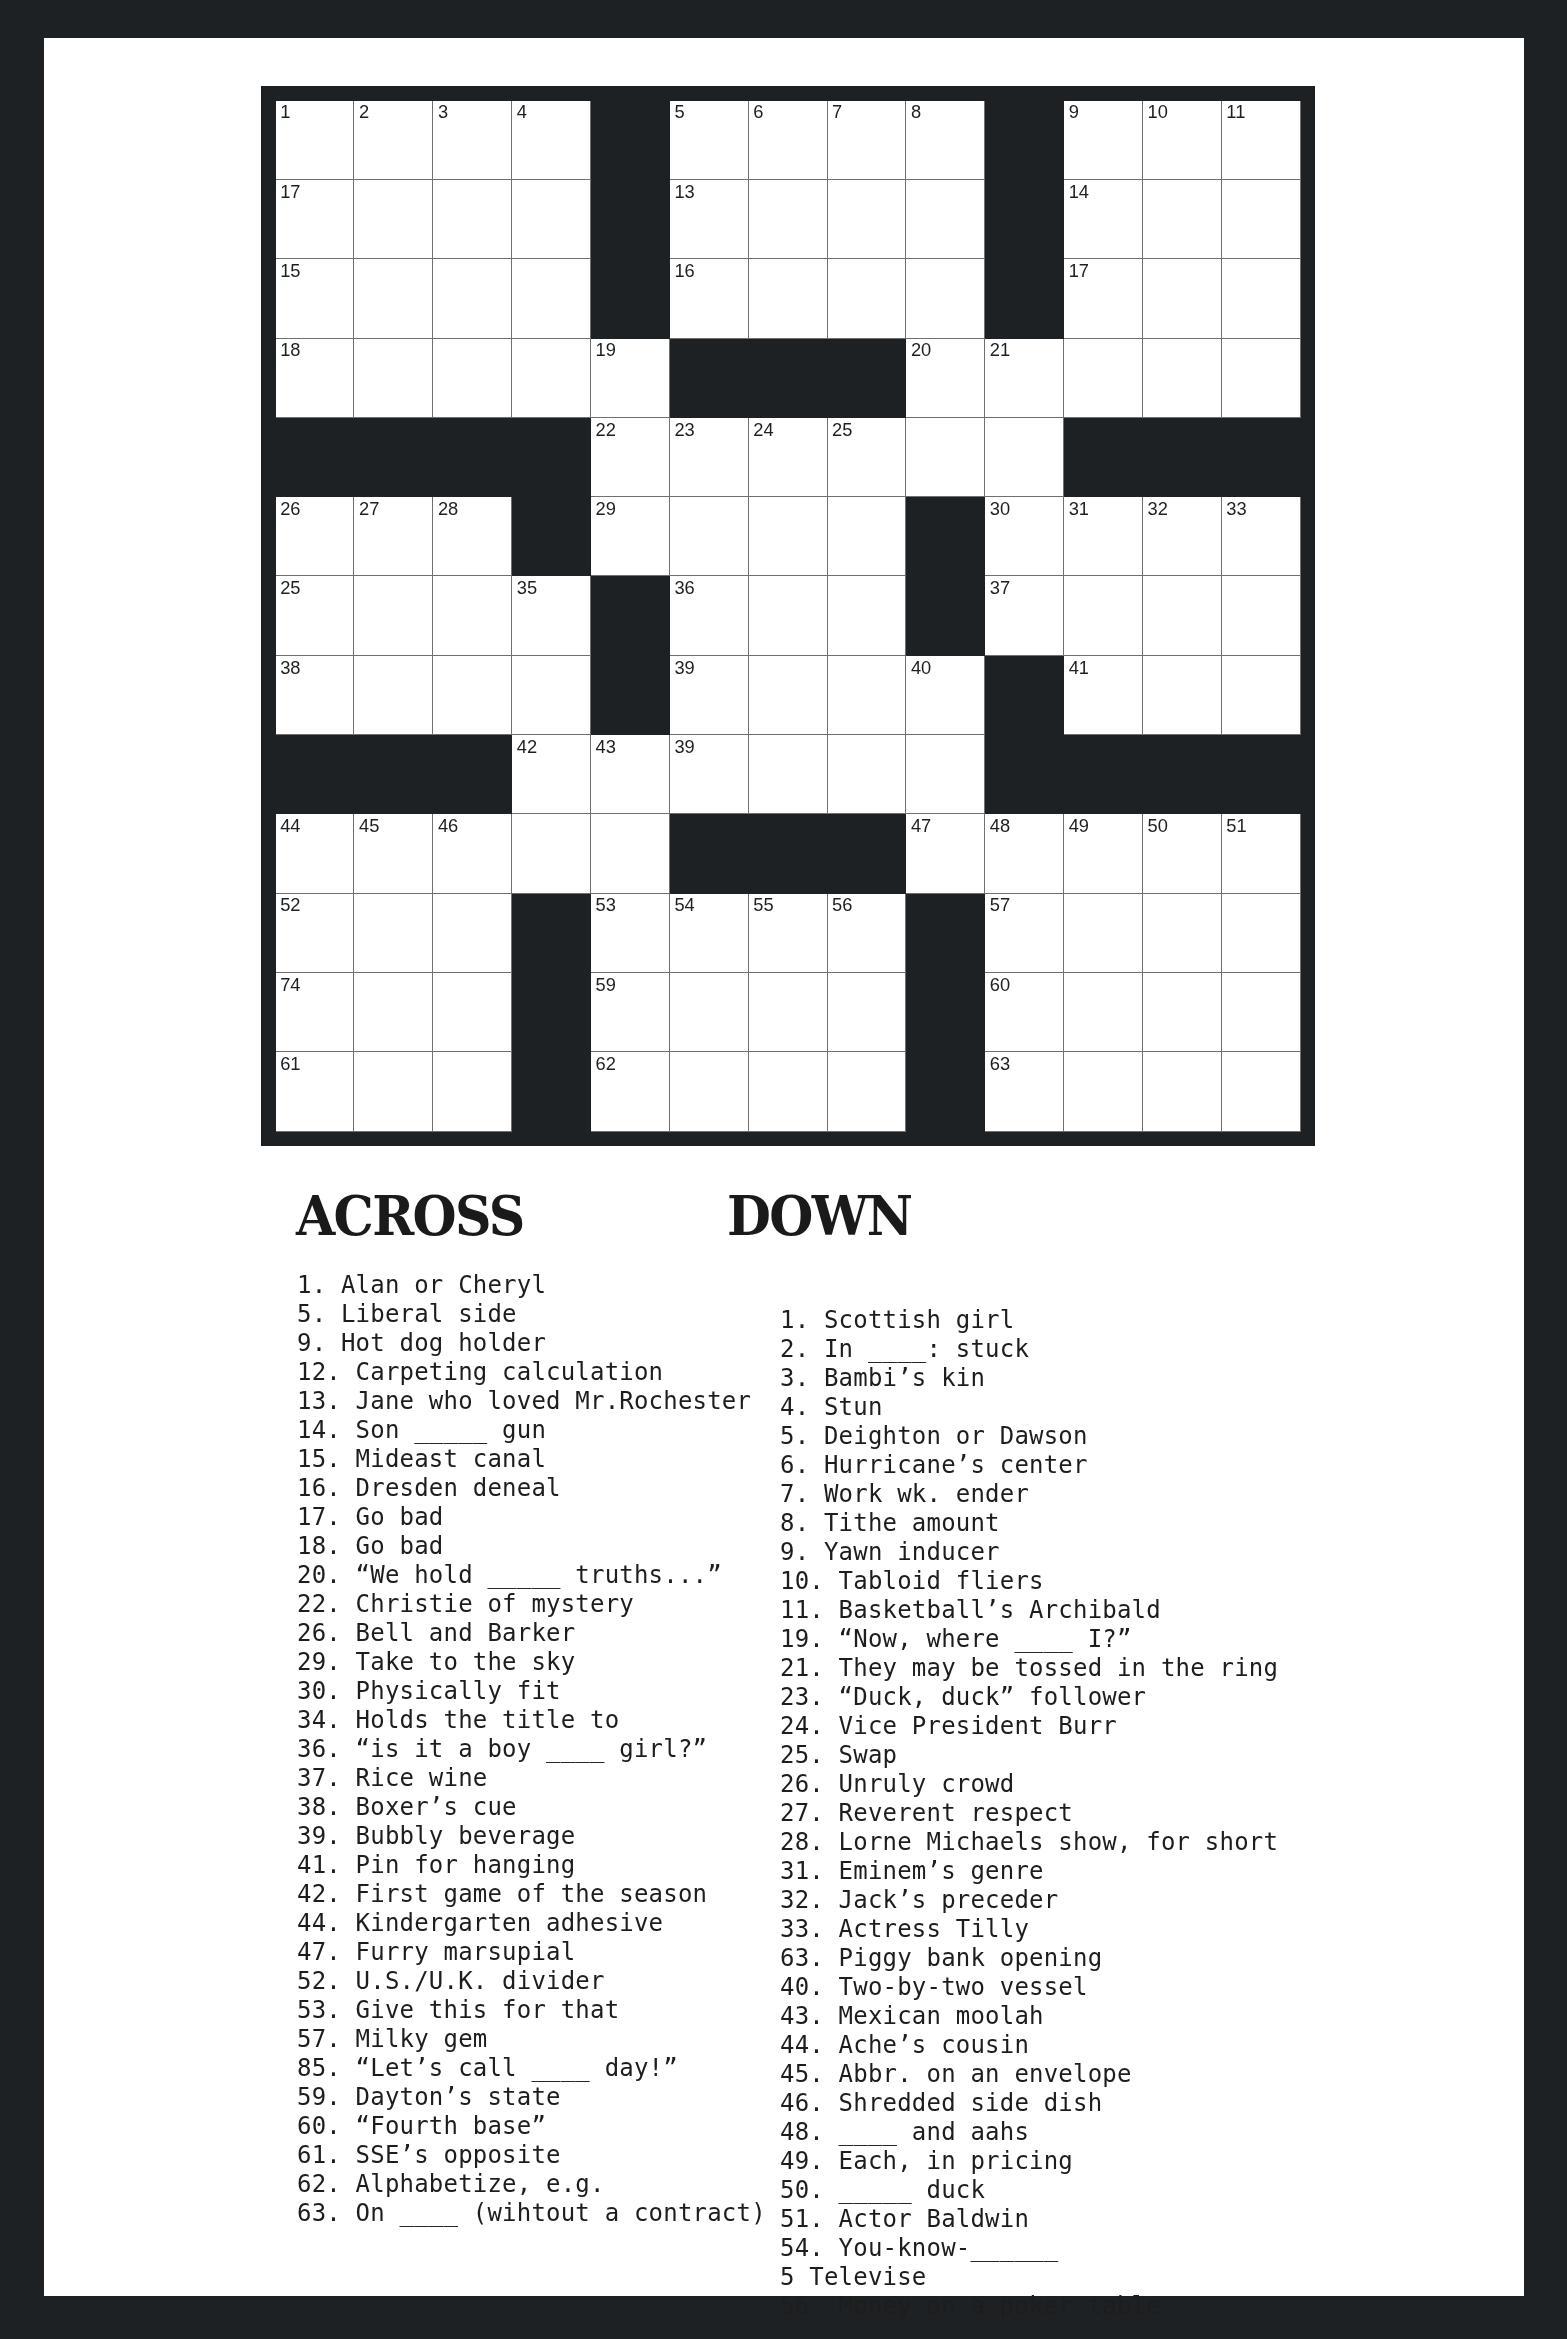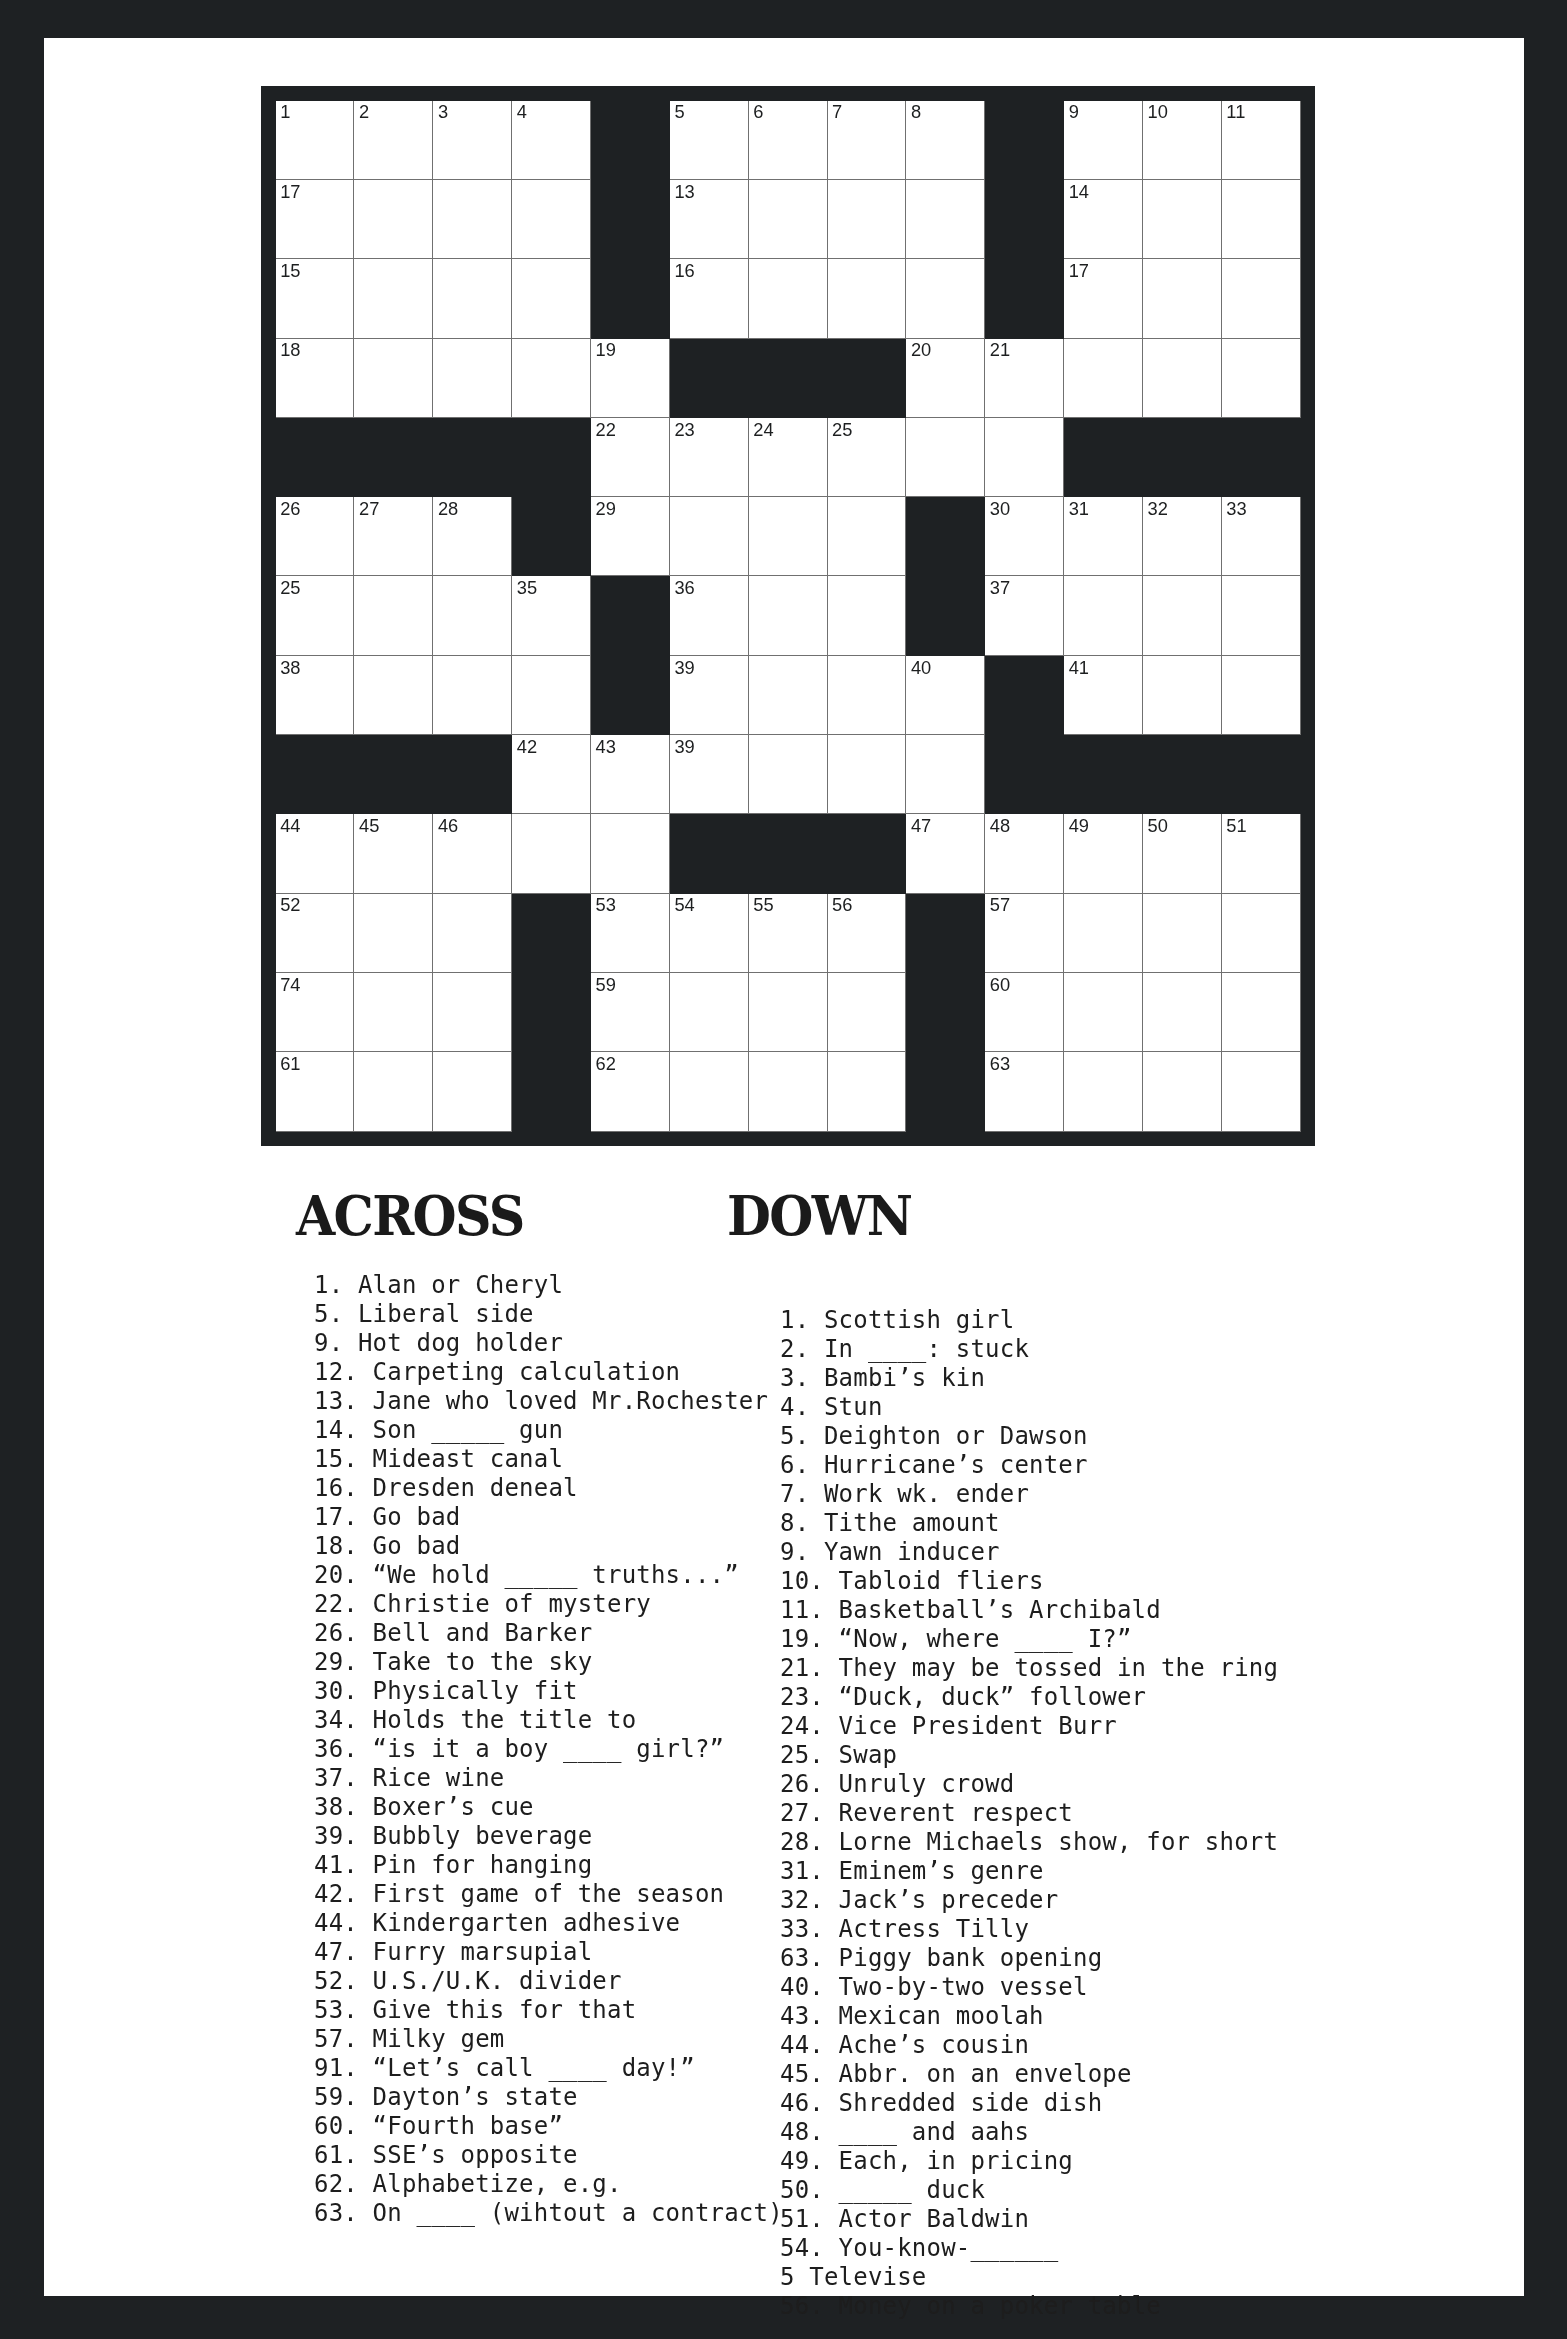--- a/index.html
+++ b/index.html
@@ -72,21 +72,21 @@
     font-family: "DejaVu Sans Mono", monospace;
     font-size: 24px;
     letter-spacing: 0.2px;
     color: var(--text, #1d1d1d);
   }
   .clue-list li {
     height: 29px;
     line-height: 29px;
     white-space: pre;
   }
-  .list-across { left: 253px; top: 1233px; margin-left: 17px; }
+  .list-across { left: 253px; top: 1233px; }
   .list-down   { left: 736px; top: 1268px; }
 </style>
 </head>
 <body style="--frame: #1e2123; --block: #1e2123; --page-bg: #ffffff; --cell-line: #707070; --text: #1d1d1d;">
 
 <div class="page">
 
   <div class="grid-frame">
     <div class="grid" id="grid">
         <div class="cell">
@@ -412,21 +412,21 @@
       <li>37. Rice wine</li>
       <li>38. Boxer’s cue</li>
       <li>39. Bubbly beverage</li>
       <li>41. Pin for hanging</li>
       <li>42. First game of the season</li>
       <li>44. Kindergarten adhesive</li>
       <li>47. Furry marsupial</li>
       <li>52. U.S./U.K. divider</li>
       <li>53. Give this for that</li>
       <li>57. Milky gem</li>
-      <li>91. “Let’s call ____ day!”</li>
+      <li>85. “Let’s call ____ day!”</li>
       <li>59. Dayton’s state</li>
       <li>60. “Fourth base”</li>
       <li>61. SSE’s opposite</li>
       <li>62. Alphabetize, e.g.</li>
       <li>63. On ____ (wihtout a contract)</li>
     </ol>
 
   <h2 class="clue-heading heading-down">DOWN</h2>
 
   <ol class="clue-list list-down" id="down-list">

